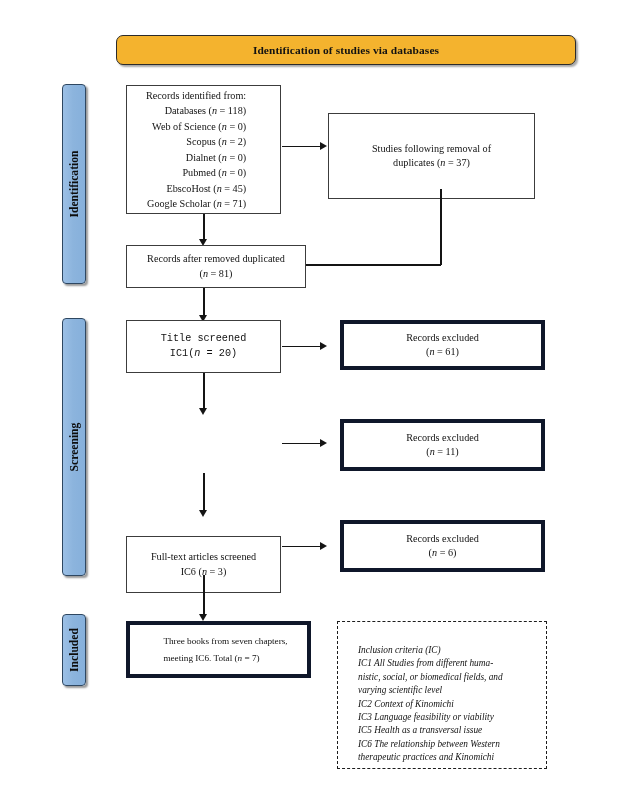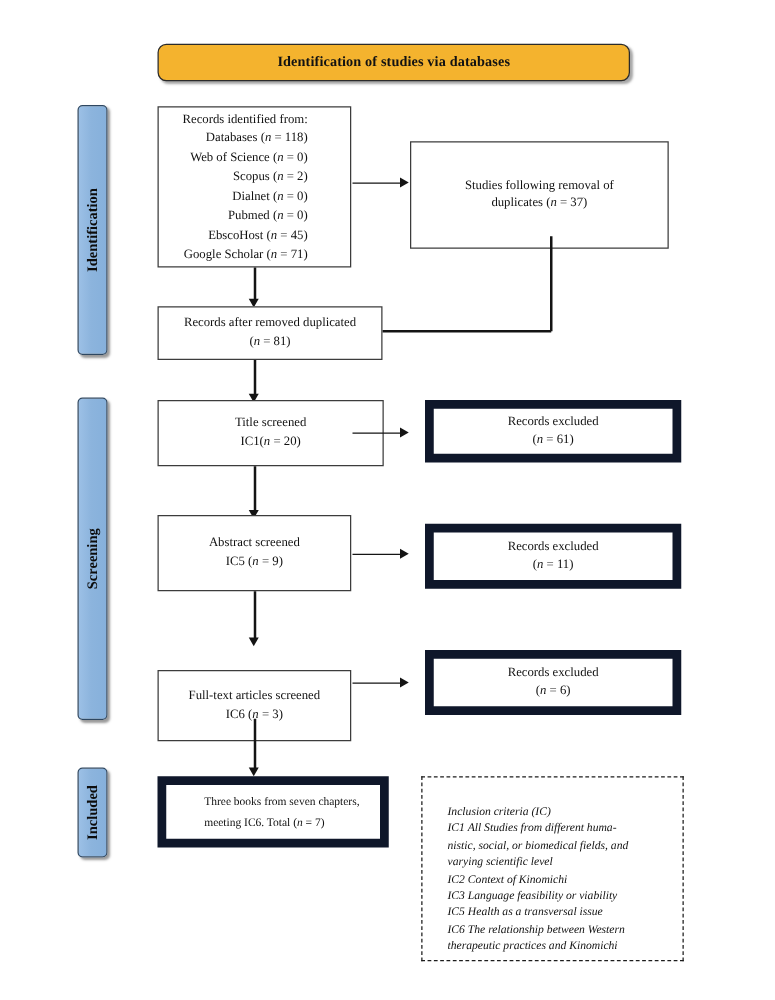--- a/index.html
+++ b/index.html
@@ -26,21 +26,21 @@
     background: #ffffff;
     border: 1px solid #3c3c3c;
     display: flex;
     align-items: center;
     justify-content: center;
     text-align: center;
     font-size: 10.2px;
     line-height: 1.42;
     color: #111111;
   }
-  .box.thin { border: 7px solid #0f172a; }
+  .box.thin { border: 4px solid #0f172a; }
   .box.left-text {
     justify-content: flex-start;
     text-align: right;
     padding-left: 19px;
   }
 
   
   .header-band {
     position: absolute;
     box-sizing: border-box;
@@ -140,21 +140,21 @@
     white-space: pre-line;
     text-align: left;
     padding-left: 14px;
   }
 </style>
 </head>
 <body>
 
 <div id="page">
 
-  <div class="header-band" style="left:126px; top:35px; width:378px; height:30px;">
+  <div class="header-band" style="left:116px; top:35px; width:460px; height:30px;">
     <span>Identification of studies via databases</span>
   </div>
 
   <div class="phase" style="left:62px; top:84px; width:24px; height:200px;">
     <span>Identification</span>
   </div>
 
   <div class="phase" style="left:62px; top:318px; width:24px; height:258px;">
     <span>Screening</span>
   </div>
@@ -190,40 +190,36 @@
   <div class="arrow-down" style="left:199px; top:239px;"></div>
 
   <div class="box" style="left:126px; top:245px; width:180px; height:43px;">
     <div class="multiline">Records after removed duplicated
 (<span class="ital">n</span> = 81)</div>
   </div>
 
   <div class="line-v" style="left:203px; top:288px; height:28px;"></div>
   <div class="arrow-down" style="left:199px; top:315px;"></div>
 
-  <div class="box" style="left:126px; top:320px; width:181px; height:53px;">
+  <div class="box" style="left:126px; top:320px; width:155px; height:53px;font-family:Liberation Mono, monospace;">
     <div class="multiline">Title screened
 IC1(<span class="ital">n</span> = 20)</div>
   </div>
 
   <div class="line-h" style="left:282px; top:345.5px; width:38px;"></div>
   <div class="arrow-right" style="left:320px; top:342px;"></div>
 
   <div class="box thin" style="left:340px; top:320px; width:205px; height:50px;">
     <div class="multiline">Records excluded
 (<span class="ital">n</span> = 61)</div>
   </div>
 
   <div class="line-v" style="left:203px; top:373px; height:36px;"></div>
   <div class="arrow-down" style="left:199px; top:408px;"></div>
 
-  <div class="box" style="left:126px; top:412px; width:155px; height:61px;">
-    <div class="multiline">Abstract screened
-IC5 (<span class="ital">n</span> = 9)</div>
-  </div>
 
   <div class="line-h" style="left:282px; top:442.5px; width:38px;"></div>
   <div class="arrow-right" style="left:320px; top:439px;"></div>
 
   <div class="box thin" style="left:340px; top:419px; width:205px; height:52px;">
     <div class="multiline">Records excluded
 (<span class="ital">n</span> = 11)</div>
   </div>
 
   <div class="line-v" style="left:203px; top:473px; height:38px;"></div>

